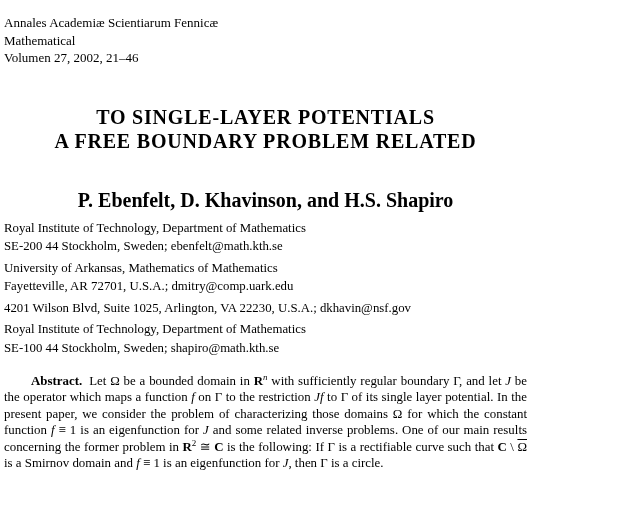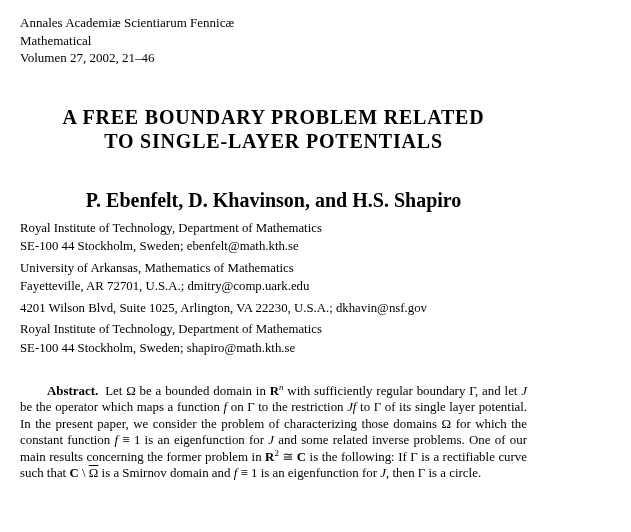--- a/index.html
+++ b/index.html
@@ -8,21 +8,21 @@
     background: #ffffff;
   }
   .page {
     position: relative;
     box-sizing: border-box;
     width: 545px;
     height: 532px;
     background: #ffffff;
     color: #000000;
     font-family: "Liberation Serif", "DejaVu Serif", serif;
-    padding: 14px 18px 0 20px;
+    padding: 14px 18px 0 4px;
     overflow: hidden;
   }
   .journal-header {
     font-size: 13px;
     line-height: 17.5px;
   }
   .paper-title {
     margin-top: 38px;
     text-align: center;
     font-weight: bold;
@@ -40,21 +40,21 @@
   .affiliations {
     margin-top: 10px;
     text-align: left;
     font-size: 12.8px;
     line-height: 18.5px;
   }
   .affiliation-group {
     margin-top: 3px;
   }
   .abstract {
-    margin-top: 26px;
+    margin-top: 16px;
     font-size: 12.9px;
     line-height: 16.4px;
     text-align: justify;
     text-indent: 27px;
   }
   .abstract-label {
     font-weight: bold;
     margin-right: 7px;
   }
   .s-b   { font-weight: bold; }
@@ -67,30 +67,30 @@
 
 <div class="page">
 
   <div class="journal-header">
     <div>Annales Academiæ Scientiarum Fennicæ</div>
     <div>Mathematical</div>
     <div>Volumen 27, 2002, 21–46</div>
   </div>
 
   <div class="paper-title">
+    <div>TO SINGLE-LAYER POTENTIALS</div>
     <div>A FREE BOUNDARY PROBLEM RELATED</div>
-    <div>TO SINGLE-LAYER POTENTIALS</div>
   </div>
 
   <div class="authors-line">P. Ebenfelt, D. Khavinson, and H.S. Shapiro</div>
 
   <div class="affiliations">
     <div class="affiliation-group">
       <div>Royal Institute of Technology, Department of Mathematics</div>
-      <div>SE-100 44 Stockholm, Sweden; ebenfelt@math.kth.se</div>
+      <div>SE-200 44 Stockholm, Sweden; ebenfelt@math.kth.se</div>
     </div>
     <div class="affiliation-group">
       <div>University of Arkansas, Mathematics of Mathematics</div>
       <div>Fayetteville, AR 72701, U.S.A.; dmitry@comp.uark.edu</div>
     </div>
     <div class="affiliation-group">
       <div>4201 Wilson Blvd, Suite 1025, Arlington, VA 22230, U.S.A.; dkhavin@nsf.gov</div>
     </div>
     <div class="affiliation-group">
       <div>Royal Institute of Technology, Department of Mathematics</div>

